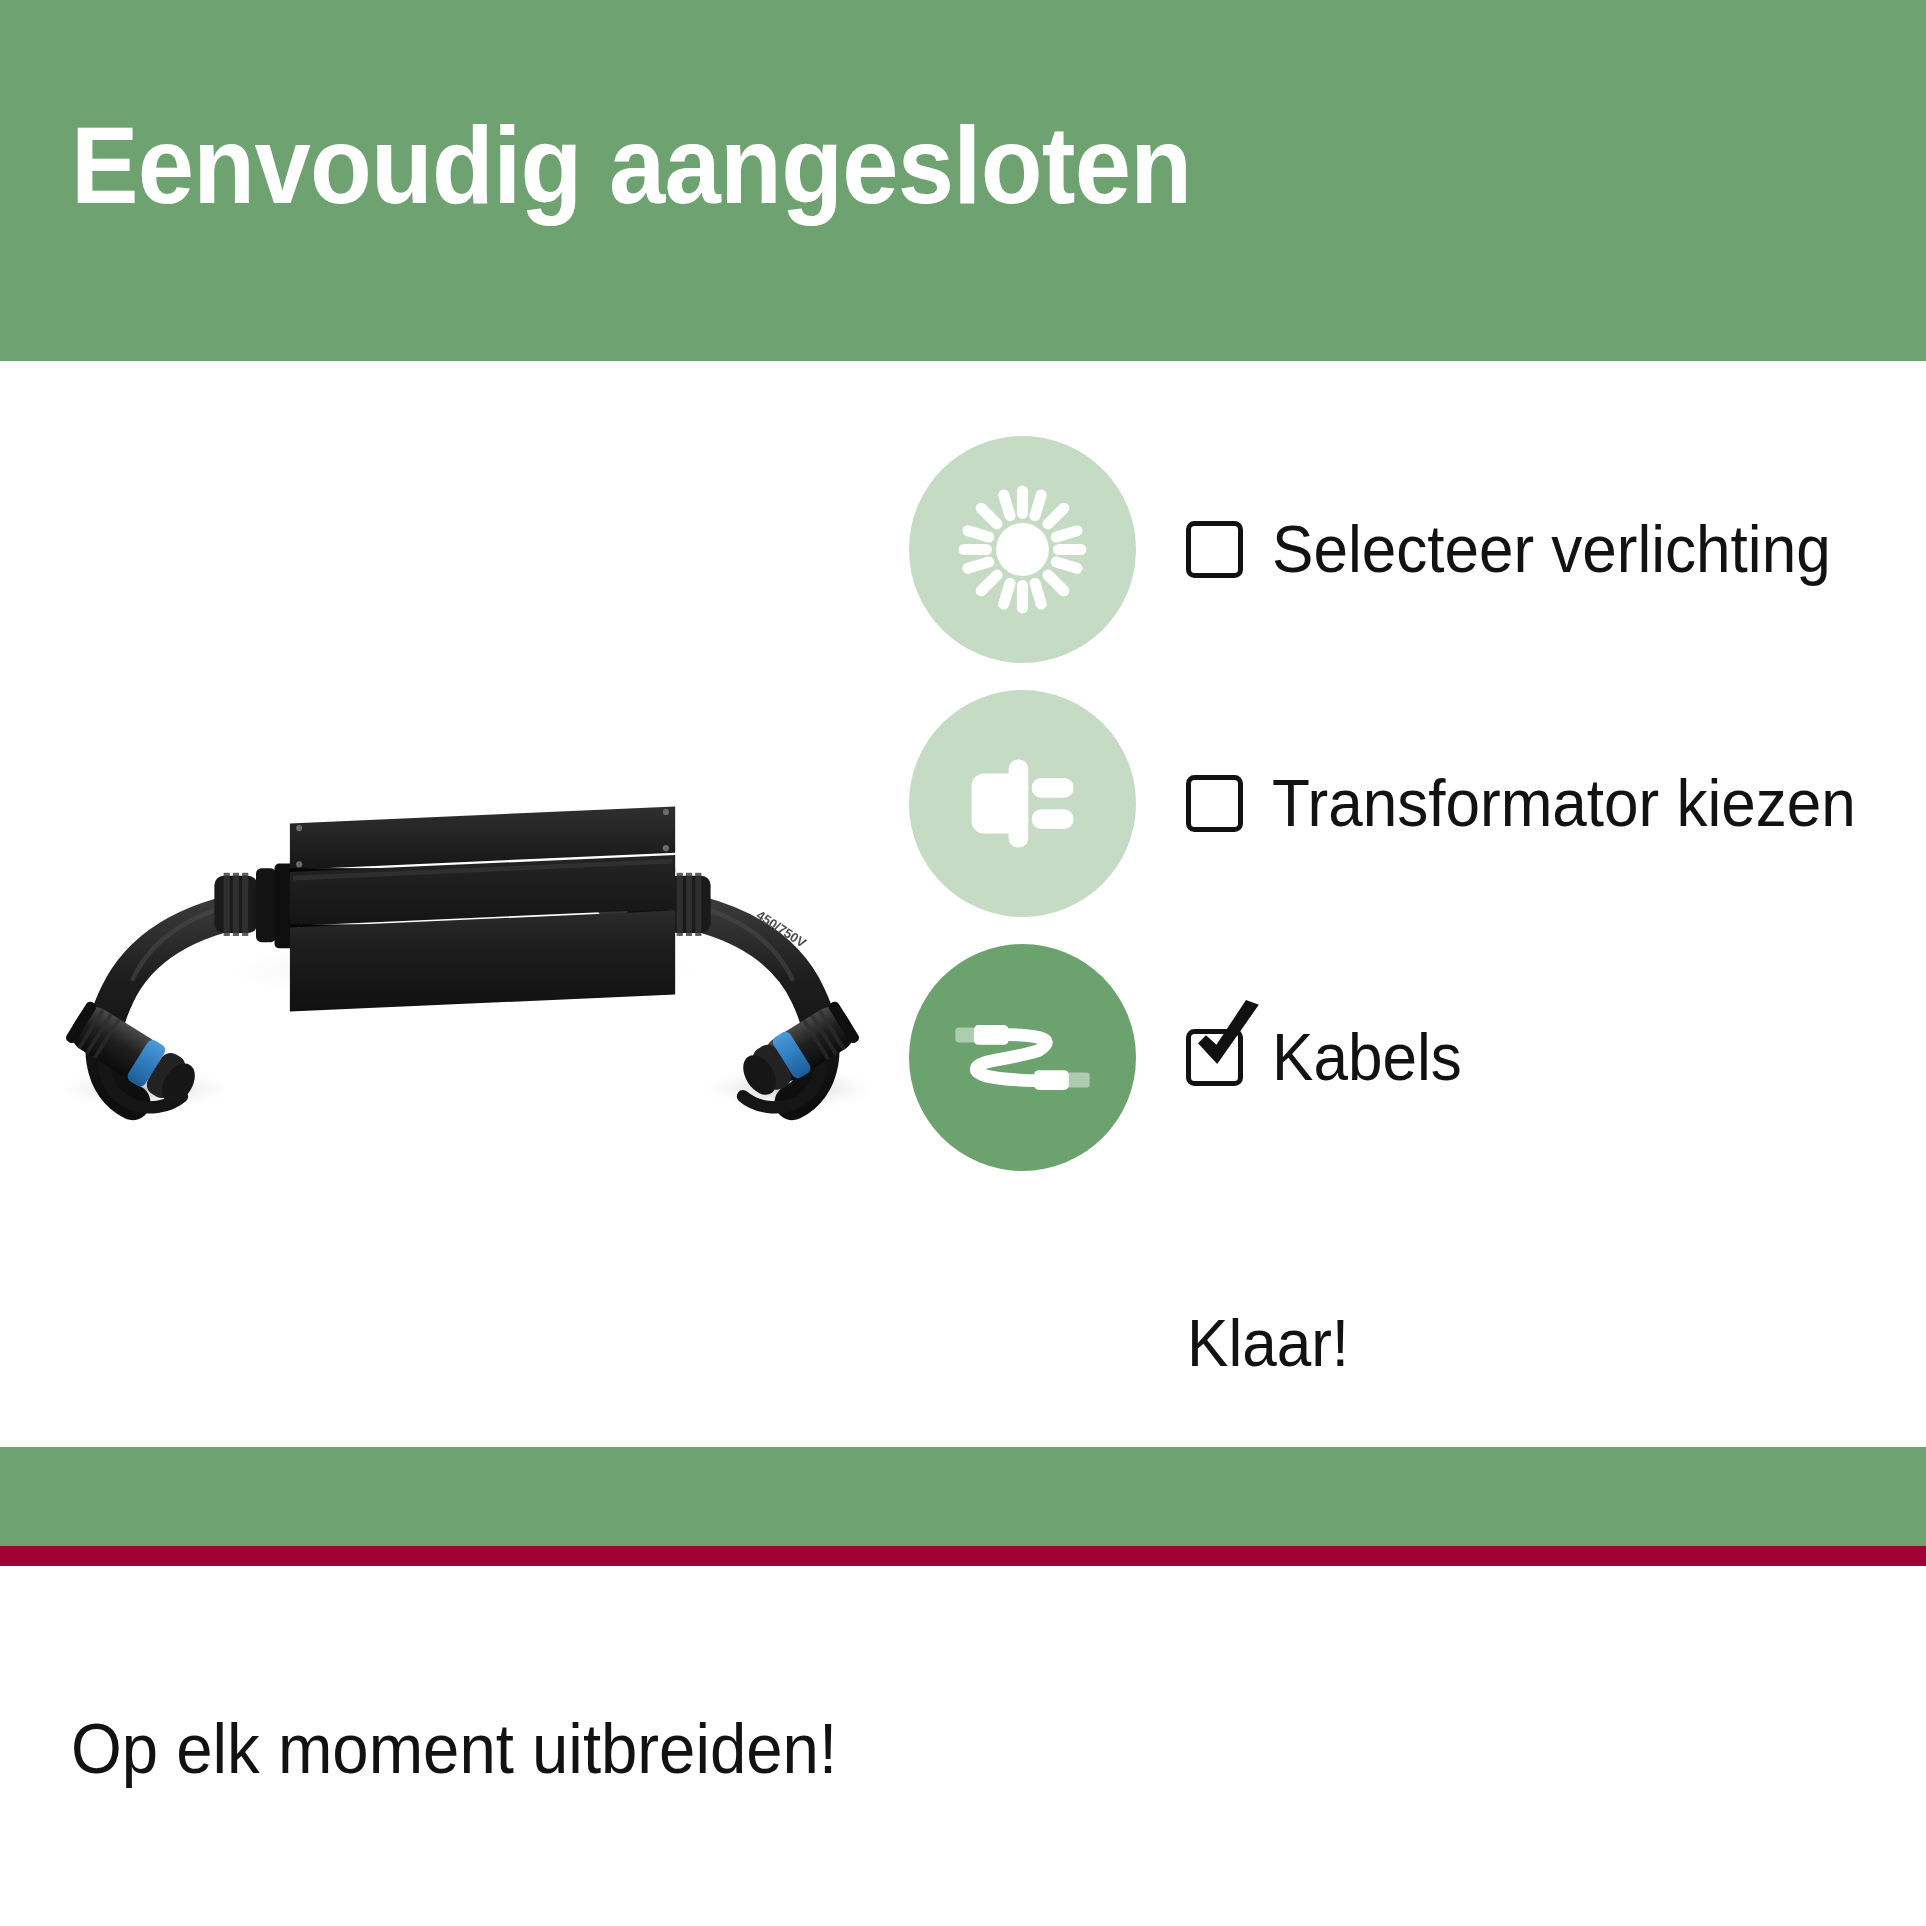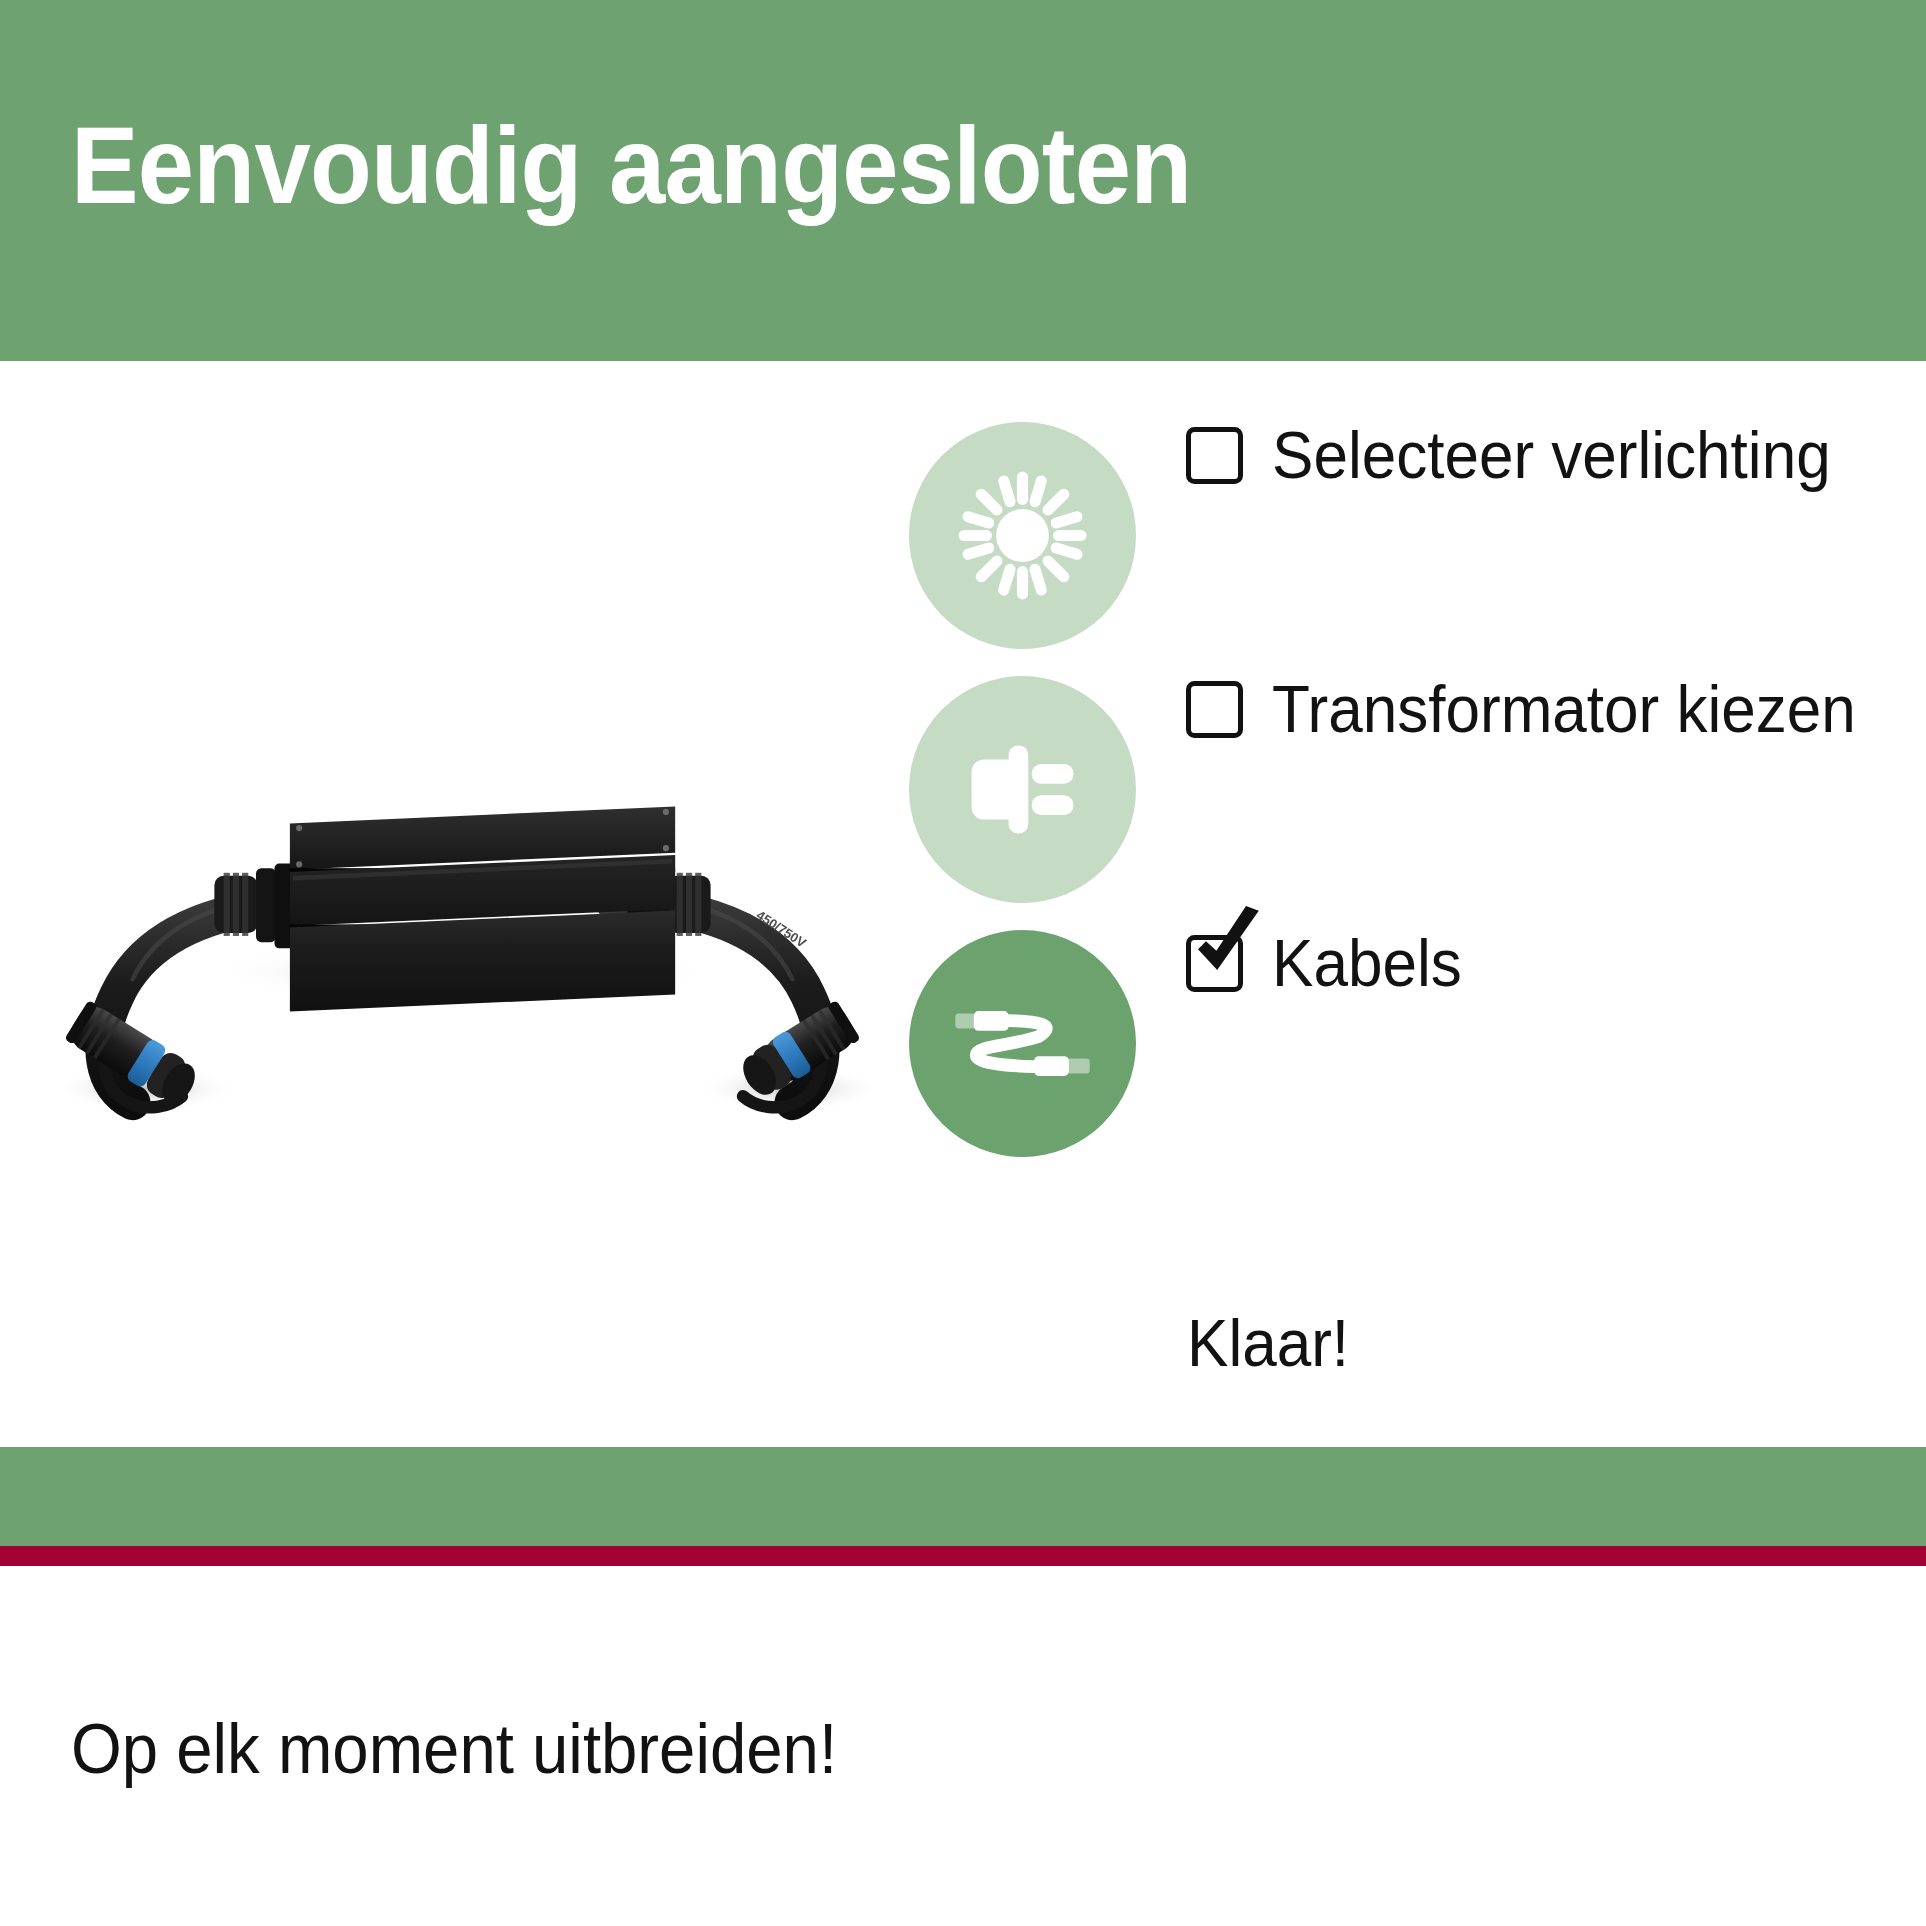--- a/index.html
+++ b/index.html
@@ -36,21 +36,21 @@
   }
   .prod-svg{width:100%;height:100%;display:block;}
 
   
   .checklist{
     position:absolute;left:909px;top:422px;width:1017px;
   }
   .chk-row{
     position:relative;
     height:254px;
-    display:flex;align-items:flex-start;
+    display:flex;align-items:center;
   }
   .icon-circle{
     position:relative;
     width:227px;height:227px;border-radius:50%;
     flex:0 0 227px;
     display:flex;align-items:center;justify-content:center;
   }
   .icon-circle.dim{background:#C5DBC4;}
   .icon-circle.active{background:#6CA26D;}
   .icon-circle svg{width:139px;height:139px;display:block;}

